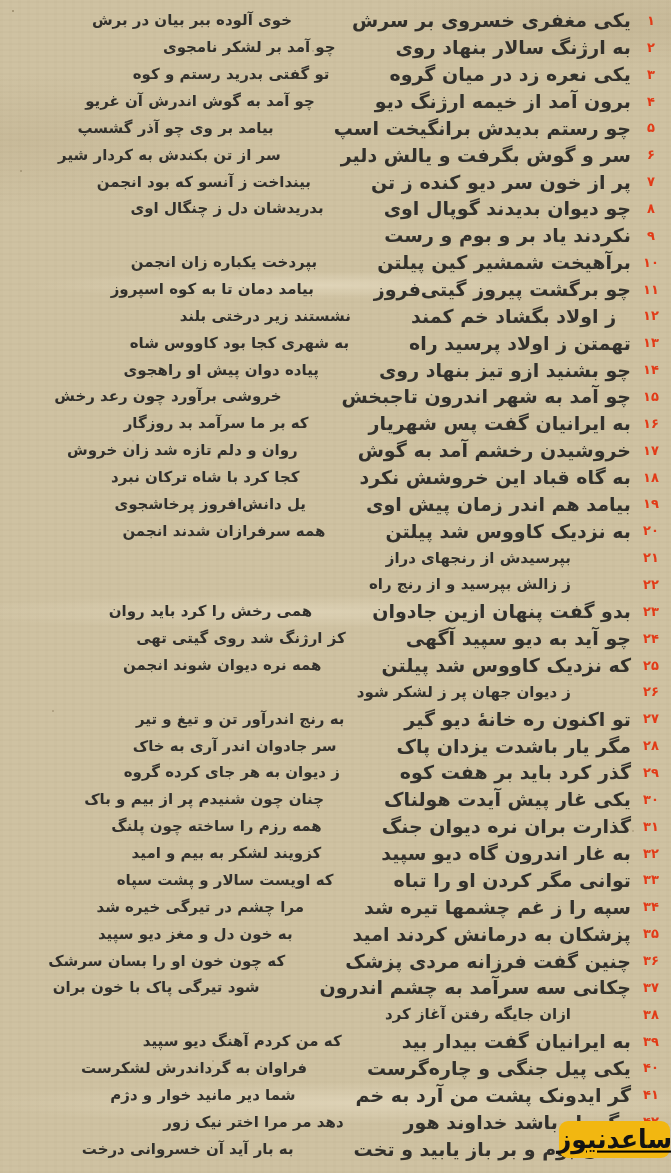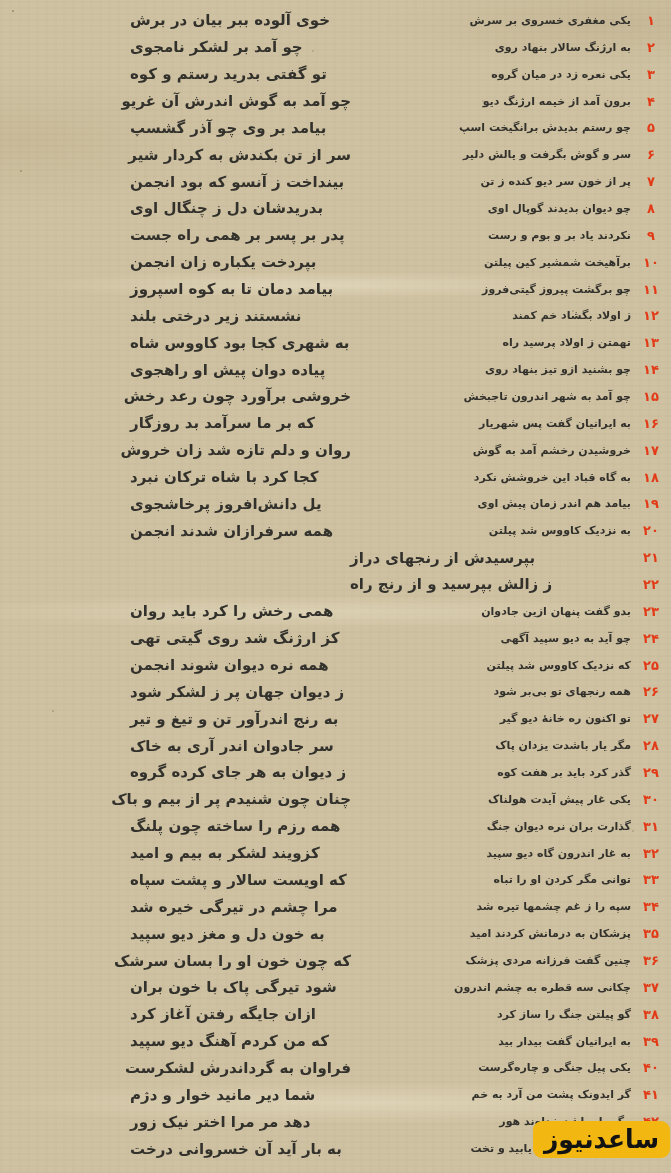--- a/index.html
+++ b/index.html
@@ -40,47 +40,48 @@
     flex:0 0 40px;
     text-align:center;
     color:#e23a17;
     font-size:13px;
     font-weight:bold;
   }
   .rh{
     flex:0 0 220px;
     margin-left:0;
     margin-right:0;
-    text-align:right;
+    text-align:left;
     color:#33312c;
-    font-size:11px;
+    font-size:19px;
     font-weight:bold;
     white-space:nowrap;
   }
   .gap{flex:0 0 60px;}
   .lh{
     flex:0 0 221px;
-    text-align:left;
+    text-align:right;
     color:#33312c;
     font-size:15px;
     font-weight:bold;
     white-space:nowrap;
   }
   .logo{
     position:absolute;
     right:1px;
     bottom:15px;
-    width:137px;
+    width:111px;
     height:37px;
     background:#f2b711;
     border-radius:9px;
     display:flex;
     align-items:center;
     justify-content:center;
     z-index:5;
+    text-decoration:underline;
   }
   .logo span{
     color:#131313;
     font-size:25px;
     font-weight:bold;
     line-height:1;
     transform:scaleY(1.05);
   }
 </style>
 </head>
@@ -136,21 +137,20 @@
       <div class="row">
         <span class="num">۸</span>
         <span class="rh">چو دیوان بدیدند گوپال اوی</span>
         <span class="gap"></span>
         <span class="lh">بدریدشان دل ز چنگال اوی</span>
       </div>
       <div class="row">
         <span class="num">۹</span>
         <span class="rh">نکردند یاد بر و بوم و رست</span>
         <span class="gap"></span>
-        <span class="lh">پدر بر پسر بر همی راه جست</span>
       </div>
       <div class="row">
         <span class="num">۱۰</span>
         <span class="rh">برآهیخت شمشیر کین پیلتن</span>
         <span class="gap"></span>
         <span class="lh">بپردخت یکباره زان انجمن</span>
       </div>
       <div class="row">
         <span class="num">۱۱</span>
         <span class="rh">چو برگشت پیروز گیتی‌فروز</span>
@@ -234,21 +234,20 @@
         <span class="lh">کز ارژنگ شد روی گیتی تهی</span>
       </div>
       <div class="row">
         <span class="num">۲۵</span>
         <span class="rh">که نزدیک کاووس شد پیلتن</span>
         <span class="gap"></span>
         <span class="lh">همه نره دیوان شوند انجمن</span>
       </div>
       <div class="row">
         <span class="num">۲۶</span>
-        <span class="rh">همه رنجهای تو بی‌بر شود</span>
         <span class="gap"></span>
         <span class="lh">ز دیوان جهان پر ز لشکر شود</span>
       </div>
       <div class="row">
         <span class="num">۲۷</span>
         <span class="rh">تو اکنون ره خانهٔ دیو گیر</span>
         <span class="gap"></span>
         <span class="lh">به رنج اندرآور تن و تیغ و تیر</span>
       </div>
       <div class="row">
@@ -300,27 +299,26 @@
         <span class="lh">به خون دل و مغز دیو سپید</span>
       </div>
       <div class="row">
         <span class="num">۳۶</span>
         <span class="rh">چنین گفت فرزانه مردی پزشک</span>
         <span class="gap"></span>
         <span class="lh">که چون خون او را بسان سرشک</span>
       </div>
       <div class="row">
         <span class="num">۳۷</span>
-        <span class="rh">چکانی سه قطره به چشم اندرون</span>
+        <span class="rh">چکانی سه سرآمد به چشم اندرون</span>
         <span class="gap"></span>
         <span class="lh">شود تیرگی پاک با خون بران</span>
       </div>
       <div class="row">
         <span class="num">۳۸</span>
-        <span class="rh">گو پیلتن جنگ را ساز کرد</span>
         <span class="gap"></span>
         <span class="lh">ازان جایگه رفتن آغاز کرد</span>
       </div>
       <div class="row">
         <span class="num">۳۹</span>
         <span class="rh">به ایرانیان گفت بیدار بید</span>
         <span class="gap"></span>
         <span class="lh">که من کردم آهنگ دیو سپید</span>
       </div>
       <div class="row">

